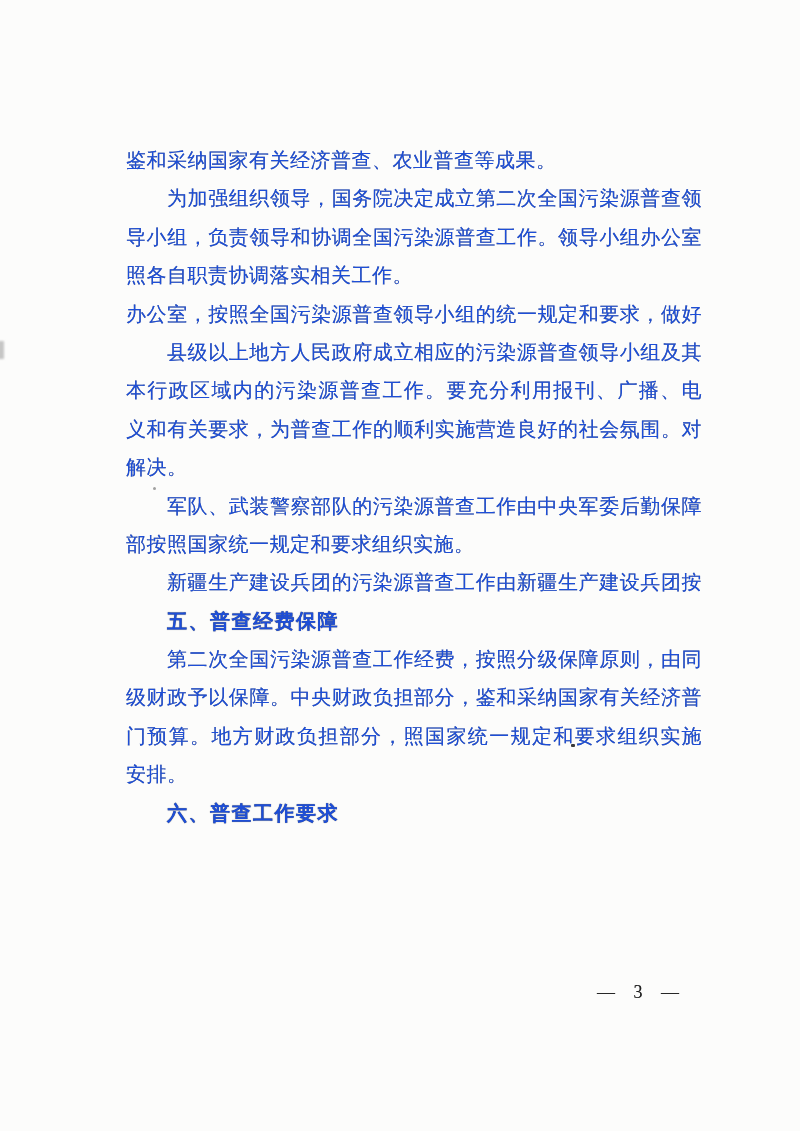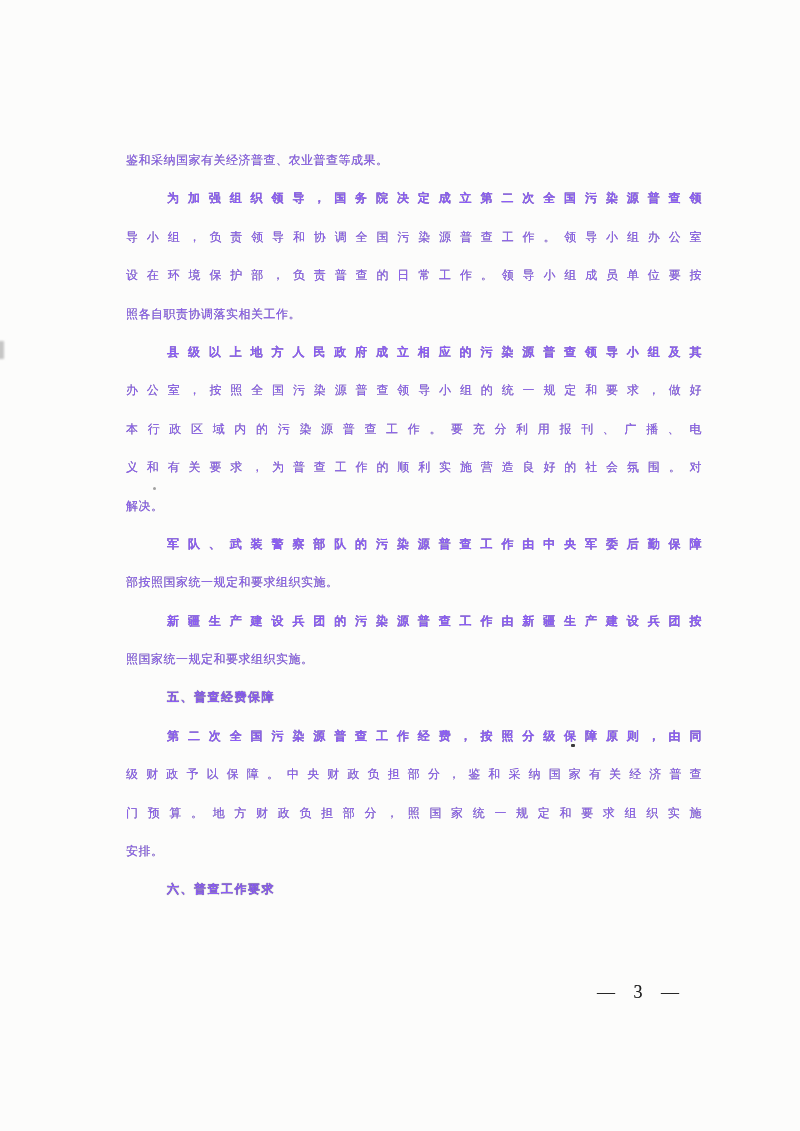--- a/index.html
+++ b/index.html
@@ -17,37 +17,36 @@
   }
   .content {
     position: absolute;
     left: 126px;
     top: 141px;
     width: 576px;
   }
   .line {
     height: 38.4px;
     line-height: 38.4px;
-    font-size: 12px;
+    font-size: 20px;
     letter-spacing: 0.5px;
-    color: #8b5cf6;
+    color: #1d4ed8;
     text-shadow: 0 0 0.6px rgba(20,20,20,0.55);
     overflow: hidden;
   }
   .full {
     text-align: justify;
     text-align-last: justify;
   }
   .part {
     text-align: left;
     text-align-last: left;
   }
   .ind {
     text-indent: 41px;
-    font-weight: bold;
   }
   .head {
     font-weight: 700;
     letter-spacing: 1.5px;
     text-shadow: 0 0 0.8px rgba(10,10,10,0.8);
   }
   .footer {
     position: absolute;
     top: 982px;
     right: 120px;
@@ -90,31 +89,29 @@
   }
 </style>
 </head>
 <body>
 
 <div class="page">
   <div class="content">
     <div class="line part">鉴和采纳国家有关经济普查、农业普查等成果。</div>
     <div class="line full ind">为加强组织领导，国务院决定成立第二次全国污染源普查领</div>
     <div class="line full">导小组，负责领导和协调全国污染源普查工作。领导小组办公室</div>
-    <div class="line full">设在环境保护部，负责普查的日常工作。领导小组成员单位要按</div>
     <div class="line part">照各自职责协调落实相关工作。</div>
+    <div class="line full">办公室，按照全国污染源普查领导小组的统一规定和要求，做好</div>
     <div class="line full ind">县级以上地方人民政府成立相应的污染源普查领导小组及其</div>
-    <div class="line full">办公室，按照全国污染源普查领导小组的统一规定和要求，做好</div>
     <div class="line full">本行政区域内的污染源普查工作。要充分利用报刊、广播、电</div>
     <div class="line full">义和有关要求，为普查工作的顺利实施营造良好的社会氛围。对</div>
     <div class="line part">解决。</div>
     <div class="line full ind">军队、武装警察部队的污染源普查工作由中央军委后勤保障</div>
     <div class="line part">部按照国家统一规定和要求组织实施。</div>
     <div class="line full ind">新疆生产建设兵团的污染源普查工作由新疆生产建设兵团按</div>
-    <div class="line part">照国家统一规定和要求组织实施。</div>
     <div class="line part ind head">五、普查经费保障</div>
     <div class="line full ind">第二次全国污染源普查工作经费，按照分级保障原则，由同</div>
     <div class="line full">级财政予以保障。中央财政负担部分，鉴和采纳国家有关经济普查</div>
     <div class="line full">门预算。地方财政负担部分，照国家统一规定和要求组织实施</div>
     <div class="line part">安排。</div>
     <div class="line part ind head">六、普查工作要求</div>
   </div>
 
   <div class="footer">— 3 —</div>
 

